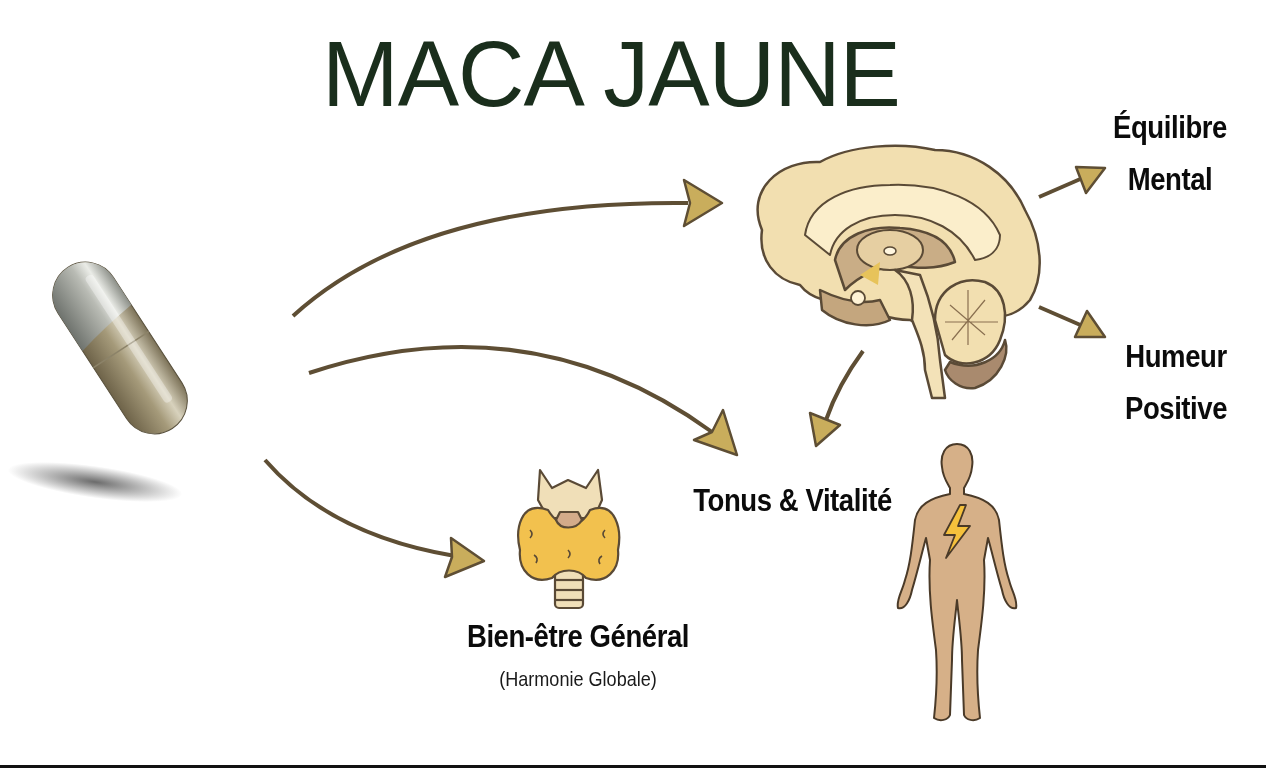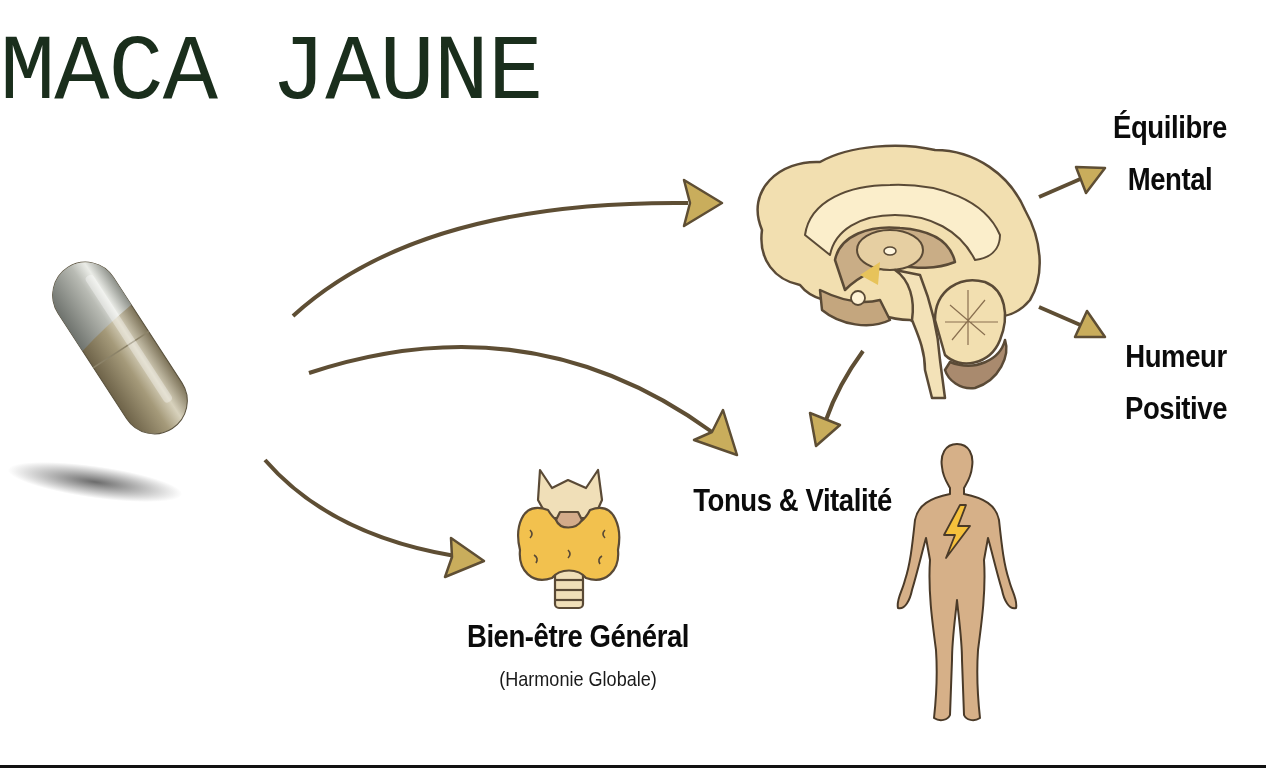--- a/index.html
+++ b/index.html
@@ -1,17 +1,17 @@
 <!DOCTYPE html>
 <html><head>
 <meta charset="utf-8">
 <style>
   html, body { margin:0; padding:0; }
   body { width:1266px; height:768px; background:#ffffff; position:relative; overflow:hidden; font-family:"Liberation Sans", sans-serif; }
-  .title { position:absolute; left:0; top:28px; width:1222px; font-family:Liberation Mono, monospace; font-size:92px; letter-spacing:-1px; color:#1a2e1c; line-height:1; }
+  .title { position:absolute; left:0; top:28px; width:1222px; text-align:center; font-family:Liberation Sans, sans-serif; font-size:92px; letter-spacing:-1px; color:#1a2e1c; line-height:1; }
   .lbl { position:absolute; font-family:"Liberation Sans", "DejaVu Sans", sans-serif; font-weight:bold; color:#0b0b0b; font-size:32px; line-height:52px; text-align:center; transform:scaleX(0.86); transform-origin:center; letter-spacing:-0.5px; }
   .sub { position:absolute; font-family:"Liberation Sans", sans-serif; font-size:21px; color:#1a1a1a; transform:scaleX(0.86); transform-origin:center; text-align:center; }
   svg.layer { position:absolute; left:0; top:0; }
   .bottom-rule { position:absolute; left:0; top:765px; width:1266px; height:3px; background:#111; }
 </style>
 </head>
 <body>
 
 <div class="title">MACA JAUNE</div>
 

